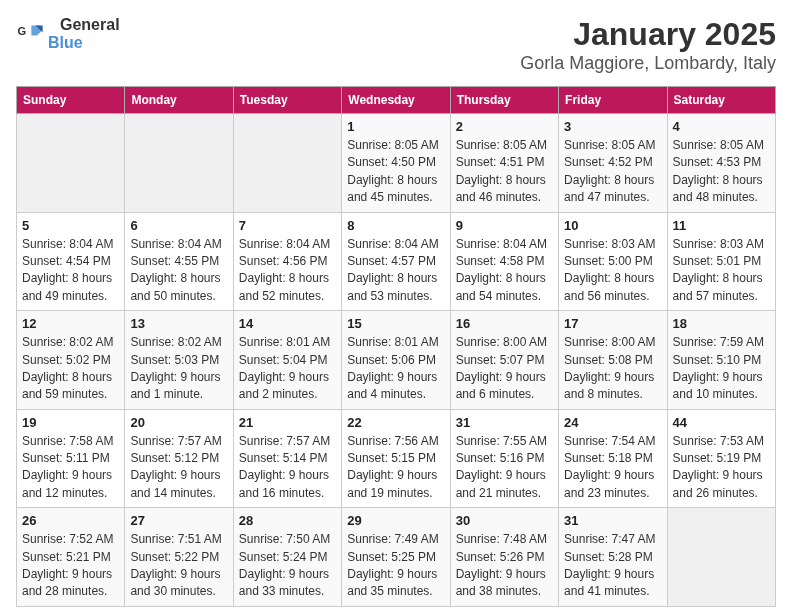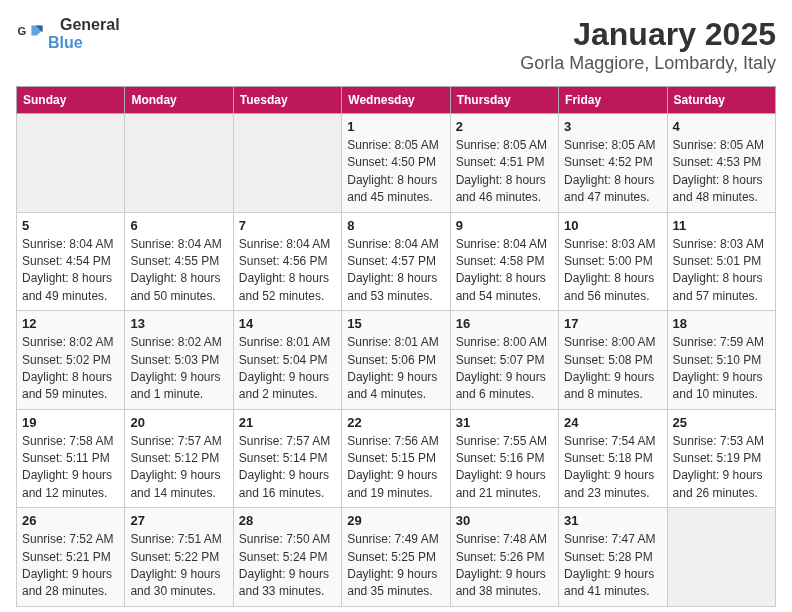--- a/index.html
+++ b/index.html
@@ -216,21 +216,21 @@
         </td>
         <td>
           <div class="day-number">31</div>
           <div class="day-info">Sunrise: 7:55 AM<br>Sunset: 5:16 PM<br>Daylight: 9 hours and 21 minutes.</div>
         </td>
         <td>
           <div class="day-number">24</div>
           <div class="day-info">Sunrise: 7:54 AM<br>Sunset: 5:18 PM<br>Daylight: 9 hours and 23 minutes.</div>
         </td>
         <td>
-          <div class="day-number">25</div>
+          <div class="day-number">44</div>
           <div class="day-info">Sunrise: 7:53 AM<br>Sunset: 5:19 PM<br>Daylight: 9 hours and 26 minutes.</div>
         </td>
       </tr>
       <tr>
         <td>
           <div class="day-number">26</div>
           <div class="day-info">Sunrise: 7:52 AM<br>Sunset: 5:21 PM<br>Daylight: 9 hours and 28 minutes.</div>
         </td>
         <td>
           <div class="day-number">27</div>

